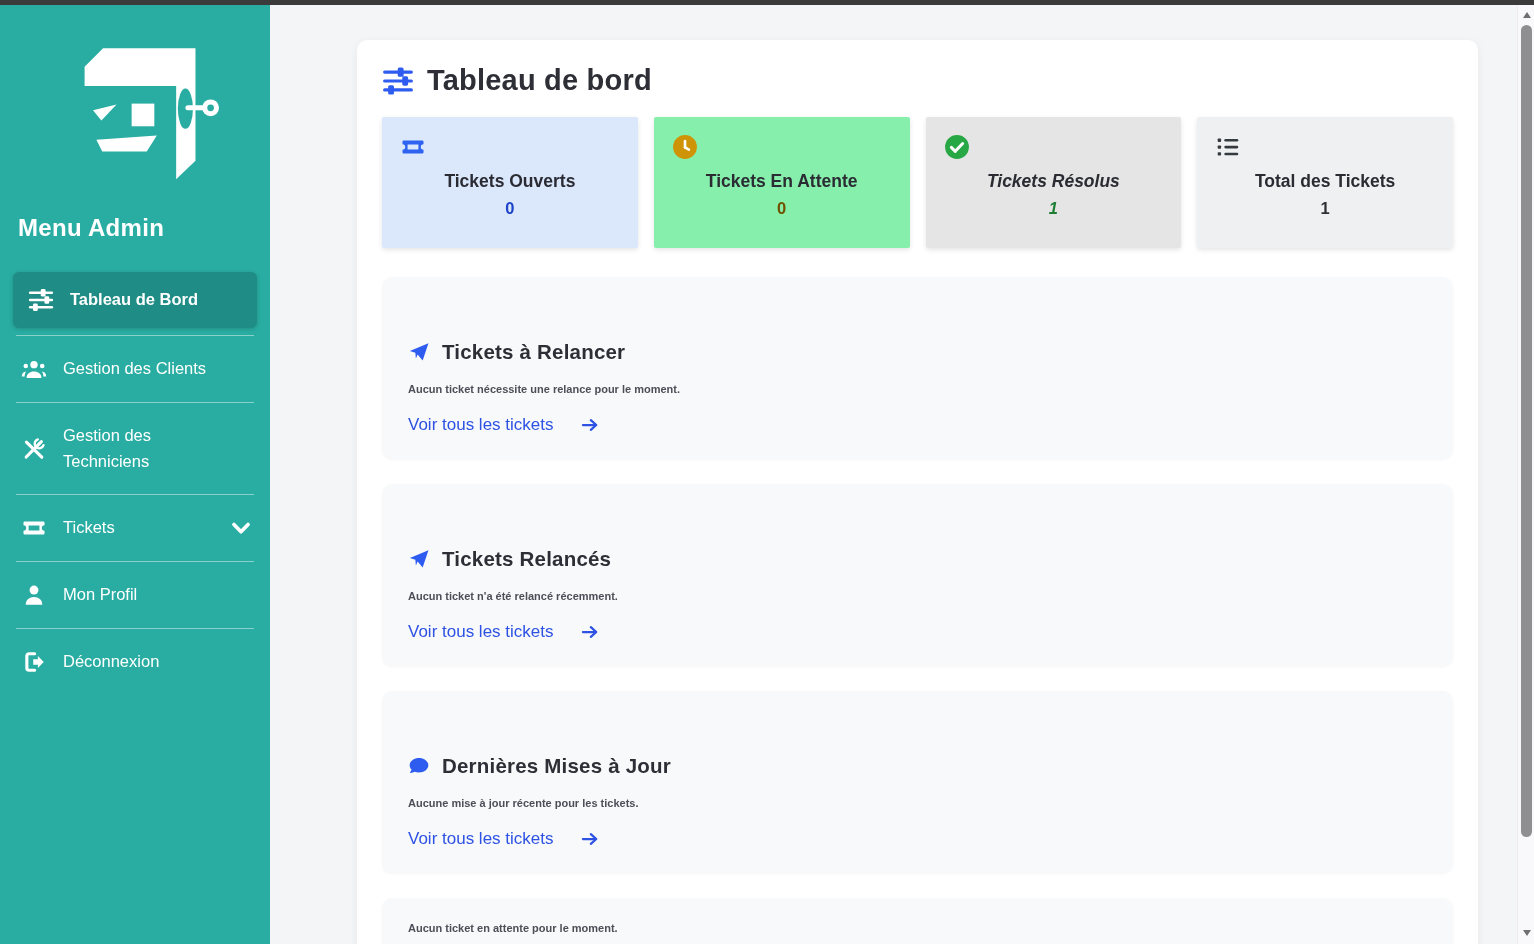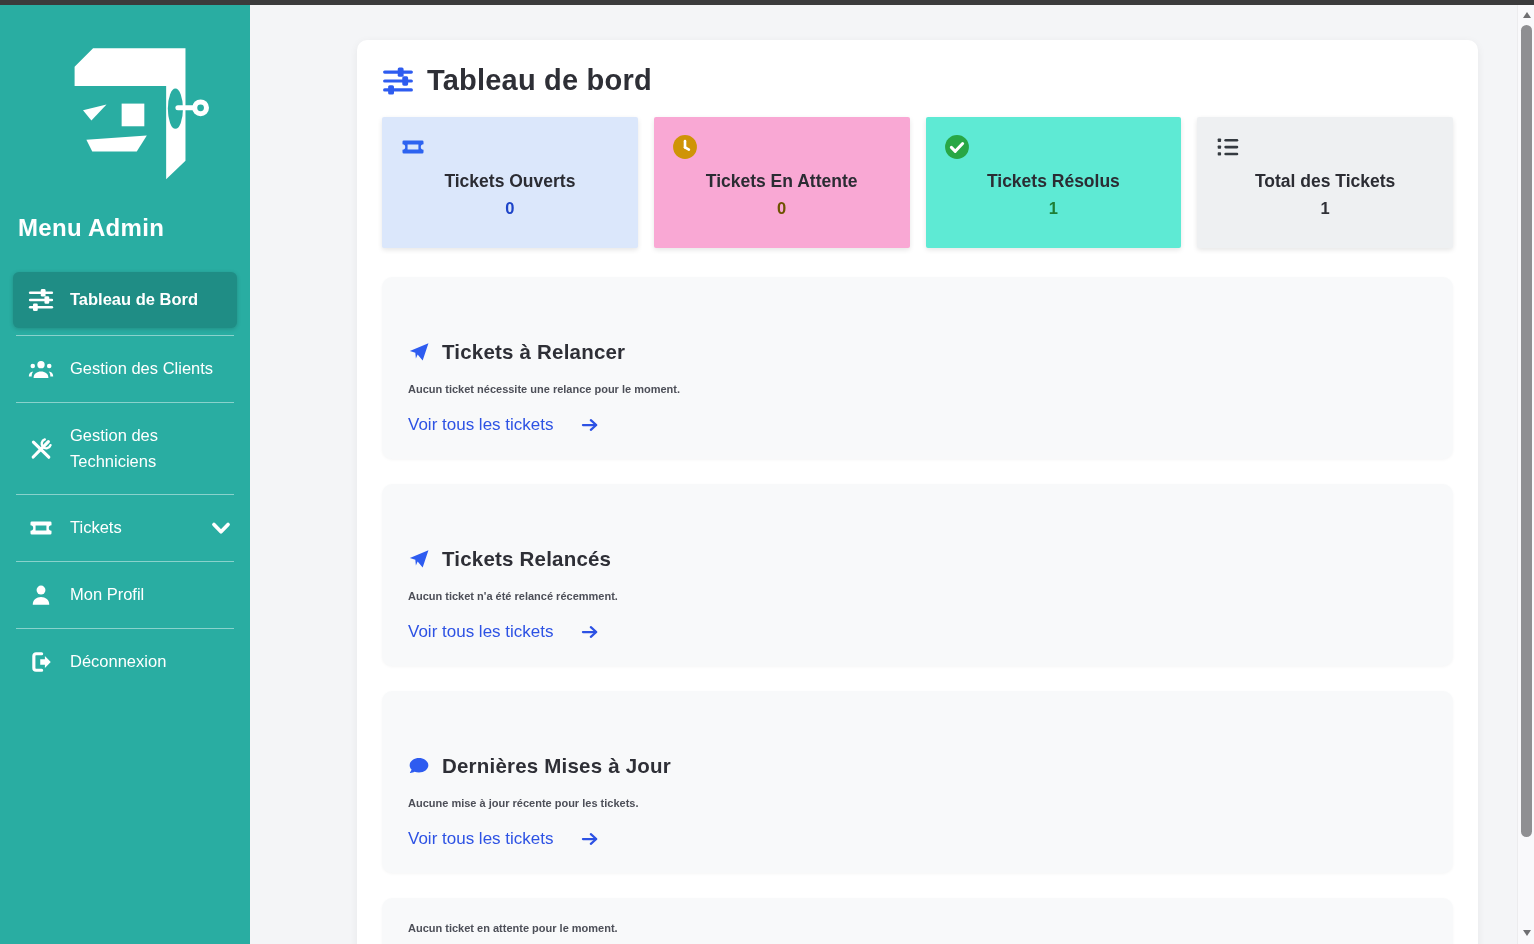--- a/index.html
+++ b/index.html
@@ -19,30 +19,30 @@
   body{
     font-family:"Liberation Sans","DejaVu Sans",sans-serif;
     background:var(--content-bg);
     position:relative;
   }
   
   .top-edge{position:fixed;top:0;left:0;width:100%;height:5px;background:var(--top-edge);z-index:100;}
 
   
   .sidebar{
-    position:fixed;left:0;top:0;bottom:0;width:250px;
+    position:fixed;left:0;top:0;bottom:0;width:270px;
     background:var(--sidebar-bg);color:#fff;z-index:10;
     padding-top:30px;
   }
   .logo-wrap{display:flex;justify-content:center;margin:8px 0 28px 0;}
   .sidebar-title{font-size:24px;font-weight:700;padding:0 18px;margin-bottom:30px;letter-spacing:.3px;}
   .sidebar-nav{display:flex;flex-direction:column;}
   .sidebar-item{
     display:flex;align-items:center;gap:16px;
-    padding:13px 16px 13px 28px;
+    padding:13px 16px 13px 21px;
     color:#fff;font-size:16.5px;font-weight:500;cursor:pointer;
   }
   .sidebar-item .nav-label{max-width:150px;line-height:1.55;}
   .sidebar-item.active{
     background:var(--sidebar-active);
     margin:0 13px;border-radius:6px;
     padding:15px 15px;font-weight:700;
     box-shadow:0 1px 4px rgba(0,0,0,.18);
   }
   .sidebar-divider{height:1px;background:rgba(255,255,255,.45);margin:7px 16px;}
@@ -224,34 +224,34 @@
     <div class="stats-row" id="stats-row">
         <div class="stat-card" style="background: rgb(219, 231, 251);">
           <span class="stat-icon" style="color: rgb(45, 99, 240);">
             <svg viewBox="0 0 24 24">
               <path fill="currentColor" fill-rule="evenodd" d="M3.5,6 h17 a1.2,1.2 0 0 1 1.2,1.2 v2.3 a2.5,2.5 0 0 0 0,5 v2.3 a1.2,1.2 0 0 1 -1.2,1.2 h-17 a1.2,1.2 0 0 1 -1.2,-1.2 v-2.3 a2.5,2.5 0 0 0 0,-5 v-2.3 a1.2,1.2 0 0 1 1.2,-1.2 z M7,9.6 h10 v4.8 h-10 z"></path>
             </svg>
           </span>
           <div class="stat-label">Tickets Ouverts</div>
           <div class="stat-value" style="color: rgb(29, 68, 200);">0</div>
         </div>
-        <div class="stat-card" style="background: #f9a8d4;">
+        <div class="stat-card" style="background: #86efac;">
           <span class="stat-icon" style="color: rgb(207, 148, 6);">
             <svg viewBox="0 0 24 24">
               <circle fill="currentColor" cx="12" cy="12" r="11"></circle>
               <g stroke="#ffffff" stroke-width="2.4" stroke-linecap="round" fill="none">
                 <line x1="12" y1="6.6" x2="12" y2="12.3"></line>
                 <line x1="12" y1="12.3" x2="15.6" y2="14.4"></line>
               </g>
             </svg>
           </span>
           <div class="stat-label">Tickets En Attente</div>
           <div class="stat-value" style="color: rgb(110, 82, 0);">0</div>
         </div>
-        <div class="stat-card" style="background: #5eead4;">
+        <div class="stat-card" style="background: #e5e5e5; font-style: italic;">
           <span class="stat-icon" style="color: rgb(40, 167, 69);">
             <svg viewBox="0 0 24 24">
               <circle fill="currentColor" cx="12" cy="12" r="11"></circle>
               <polyline fill="none" stroke="#ffffff" stroke-width="2.8" stroke-linecap="round" stroke-linejoin="round" points="6.8,12.4 10.4,16 17.2,8.8"></polyline>
             </svg>
           </span>
           <div class="stat-label">Tickets Résolus</div>
           <div class="stat-value" style="color: rgb(30, 126, 52);">1</div>
         </div>
         <div class="stat-card" style="background: rgb(238, 240, 242);">

